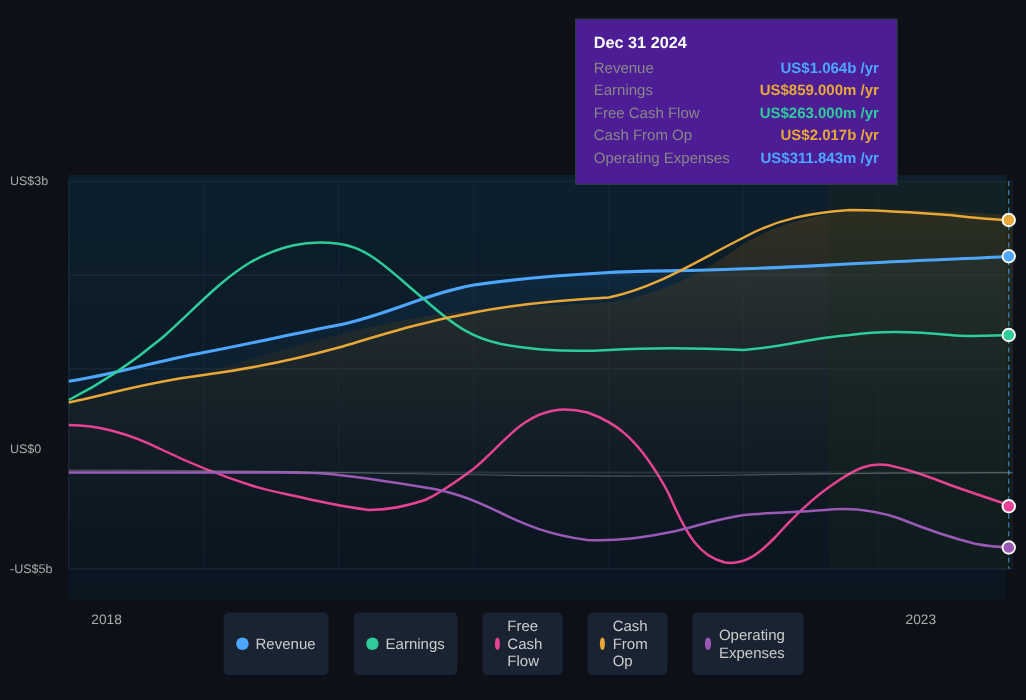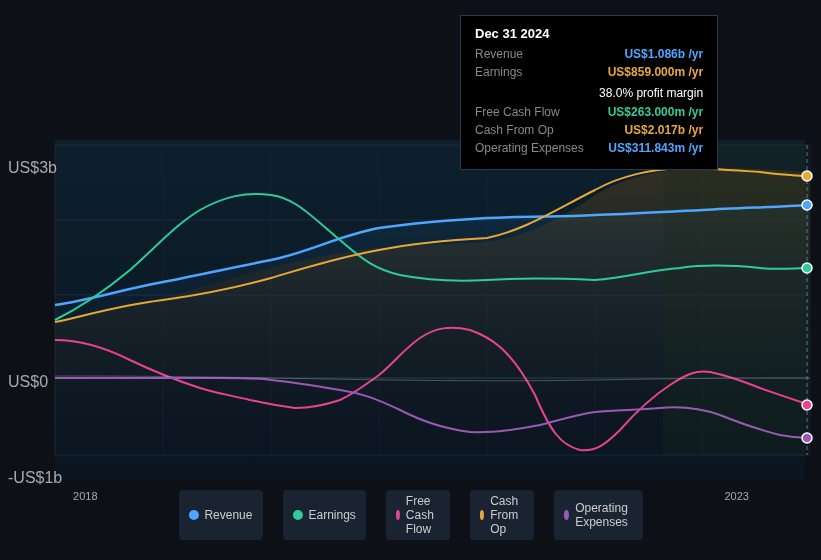--- a/index.html
+++ b/index.html
@@ -17,21 +17,21 @@
       width: 821px;
       height: 560px;
       position: relative;
     }
 
     
     .tooltip-box {
       position: absolute;
       top: 15px;
       left: 460px;
-      background-color: #000000;
+      background-color: #4c1d95;
       border: 1px solid #2a3a4a;
       padding: 10px 14px;
       min-width: 240px;
       z-index: 10;
     }
 
     .tooltip-date {
       color: #ffffff;
       font-size: 13px;
       font-weight: bold;
@@ -64,23 +64,22 @@
     }
 
     .v-blue { color: #4da6ff; }
     .v-gold { color: #e8a838; padding-left: 40px; }
     .v-teal { color: #2ecc9a; margin-left: 28px; }
 
     
     .y-label {
       position: absolute;
       color: #aaa;
-      font-size: 16px;
+      font-size: 10px;
       left: 8px;
-      margin-top: 19px;
     }
 
     
     .x-labels {
       position: absolute;
       bottom: 58px;
       left: 0;
       width: 100%;
       display: flex;
       justify-content: space-around;
@@ -194,45 +193,42 @@
 
     <circle cx="807" cy="205" r="5" fill="#4da6ff" stroke="#fff" stroke-width="1.5"></circle>
     <circle cx="807" cy="268" r="5" fill="#2ecc9a" stroke="#fff" stroke-width="1.5"></circle>
     <circle cx="807" cy="176" r="5" fill="#e8a838" stroke="#fff" stroke-width="1.5"></circle>
     <circle cx="807" cy="405" r="5" fill="#e84393" stroke="#fff" stroke-width="1.5"></circle>
     <circle cx="807" cy="438" r="5" fill="#9b59b6" stroke="#fff" stroke-width="1.5"></circle>
   </svg>
 
   <div class="y-label" style="top: 140px;">US$3b</div>
   <div class="y-label" style="top: 354px;">US$0</div>
-  <div class="y-label" style="top: 450px;">-US$1b</div>
+  <div class="y-label" style="top: 450px;">-US$5b</div>
 
   <div class="x-labels">
     <span class="x-label">2018</span>
     <span class="x-label">2019</span>
     <span class="x-label">2020</span>
     <span class="x-label">2021</span>
     <span class="x-label">2022</span>
     <span class="x-label">2023</span>
     <span class="x-label">2023</span>
   </div>
 
   <div class="tooltip-box">
     <div class="tooltip-date">Dec 31 2024</div>
     <div class="tooltip-row">
       <span class="tooltip-label">Revenue</span>
-      <span class="tooltip-value v-blue">US$1.086b /yr</span>
+      <span class="tooltip-value v-blue">US$1.064b /yr</span>
     </div>
     <div class="tooltip-row">
       <span class="tooltip-label">Earnings</span>
       <span class="tooltip-value v-gold">US$859.000m /yr</span>
     </div>
-    <div style="text-align:right; margin-bottom:4px;">
-      <span class="tooltip-sub">38.0% profit margin</span>
-    </div>
     <div class="tooltip-row">
       <span class="tooltip-label">Free Cash Flow</span>
       <span class="tooltip-value v-teal">US$263.000m /yr</span>
     </div>
     <div class="tooltip-row">
       <span class="tooltip-label">Cash From Op</span>
       <span class="tooltip-value v-gold">US$2.017b /yr</span>
     </div>
     <div class="tooltip-row">
       <span class="tooltip-label">Operating Expenses</span>

